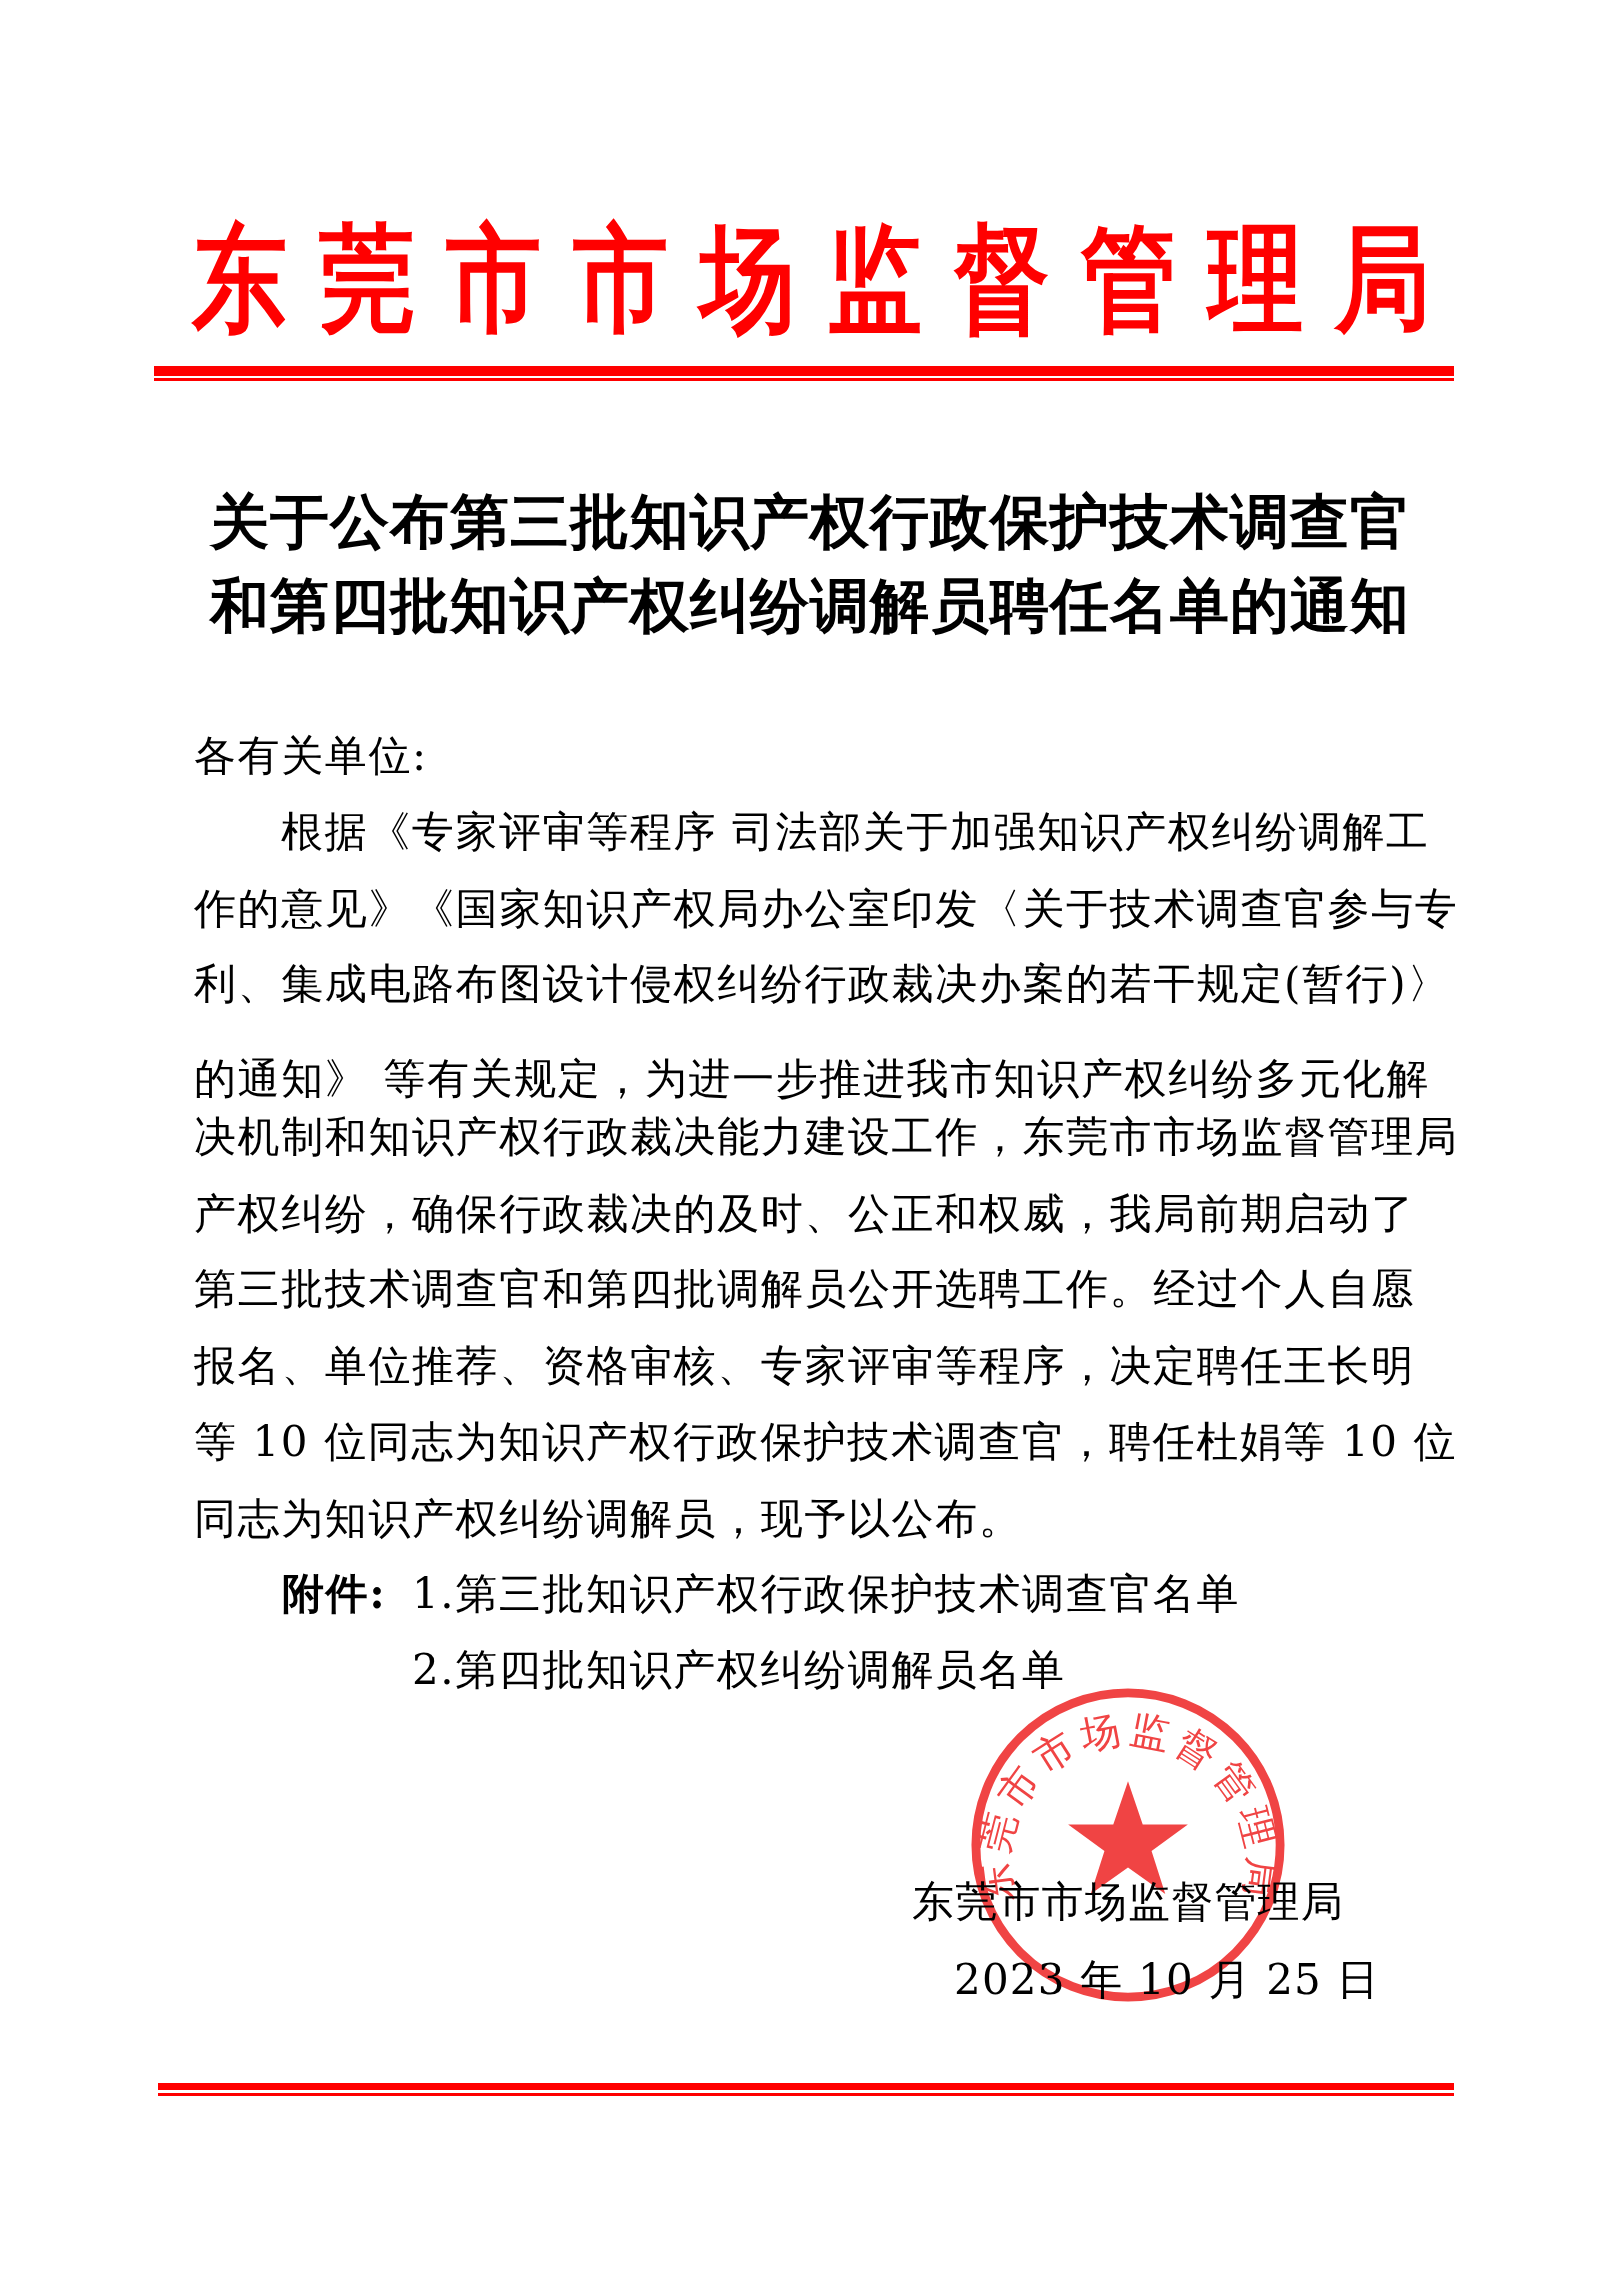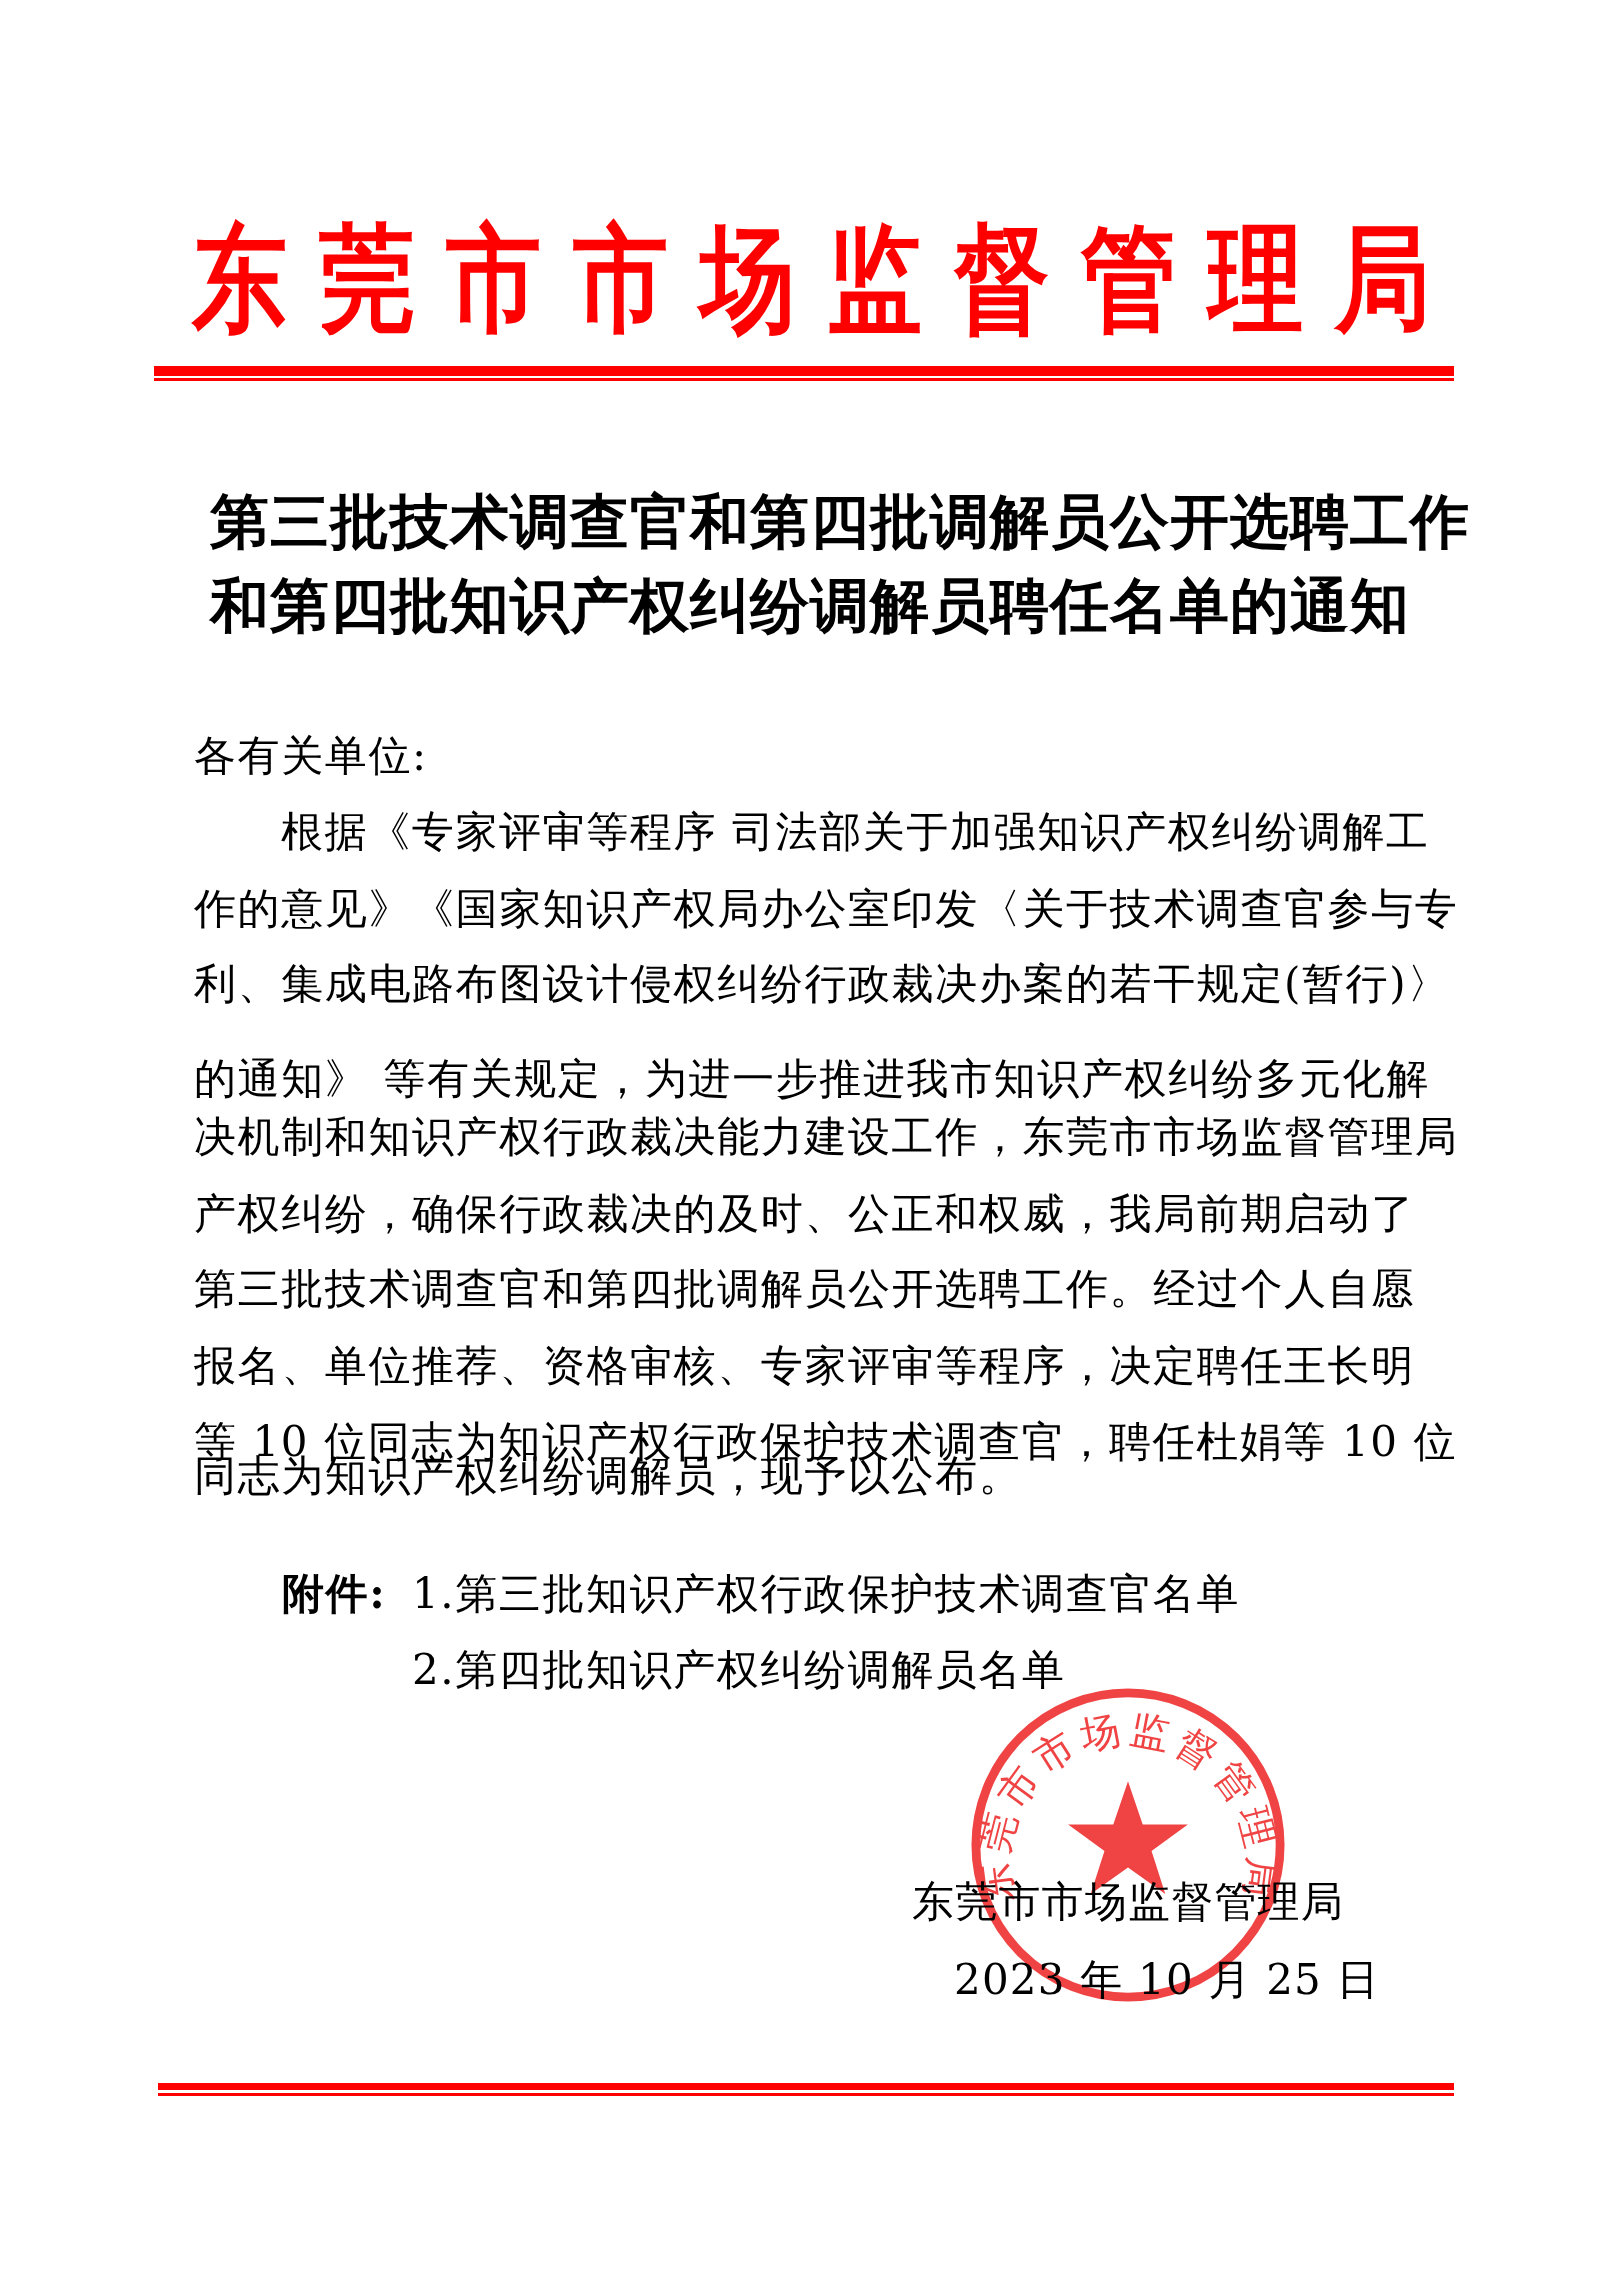--- a/index.html
+++ b/index.html
@@ -67,35 +67,35 @@
     <span class="letterhead-char">场</span>
     <span class="letterhead-char">监</span>
     <span class="letterhead-char">督</span>
     <span class="letterhead-char">管</span>
     <span class="letterhead-char">理</span>
     <span class="letterhead-char">局</span>
   </div>
   <div class="rule-thick" style="top:366px;height:9.8px;"></div>
   <div class="rule-thin" style="top:378px;height:2.9px;"></div>
 
-  <div class="doc-title" style="top:480px;">第三批技术调查官和第四批调解员公开选聘工作</div>
+  <div class="doc-title" style="top:480px;">关于公布第三批知识产权行政保护技术调查官</div>
   <div class="doc-title" style="top:564px;">和第四批知识产权纠纷调解员聘任名单的通知</div>
 
   <div class="body-text" style="top:718px;">
     <div class="body-line" style="top:0px;">各有关单位:</div>
     <div class="body-line indent" style="top:76px;">根据《专家评审等程序  司法部关于加强知识产权纠纷调解工</div>
     <div class="body-line" style="top:153px;">作的意见》《国家知识产权局办公室印发〈关于技术调查官参与专</div>
     <div class="body-line" style="top:228px;">利、集成电路布图设计侵权纠纷行政裁决办案的若干规定(暂行)〉</div>
     <div class="body-line" style="top:323px;">的通知》 等有关规定，为进一步推进我市知识产权纠纷多元化解</div>
     <div class="body-line" style="top:381px;">决机制和知识产权行政裁决能力建设工作，东莞市市场监督管理局</div>
     <div class="body-line" style="top:458px;">产权纠纷，确保行政裁决的及时、公正和权威，我局前期启动了</div>
     <div class="body-line" style="top:533px;">第三批技术调查官和第四批调解员公开选聘工作。经过个人自愿</div>
     <div class="body-line" style="top:610px;">报名、单位推荐、资格审核、专家评审等程序，决定聘任王长明</div>
     <div class="body-line" style="top:686px;">等 10 位同志为知识产权行政保护技术调查官，聘任杜娟等 10 位</div>
-    <div class="body-line" style="top:720px;">同志为知识产权纠纷调解员，现予以公布。</div>
+    <div class="body-line" style="top:763px;">同志为知识产权纠纷调解员，现予以公布。</div>
 
     <div class="body-line" style="top:838px;left:88px;font-weight:bold;">附件:</div>
     <div class="body-line" style="top:838px;left:218px;">1.第三批知识产权行政保护技术调查官名单</div>
     <div class="body-line" style="top:914px;left:218px;">2.第四批知识产权纠纷调解员名单</div>
   </div>
 
   <svg class="seal" viewBox="0 0 322 322">
     <defs>
       <path id="sealArc" d="M 44 214 A 122 122 0 1 1 278 214"></path>
     </defs>

